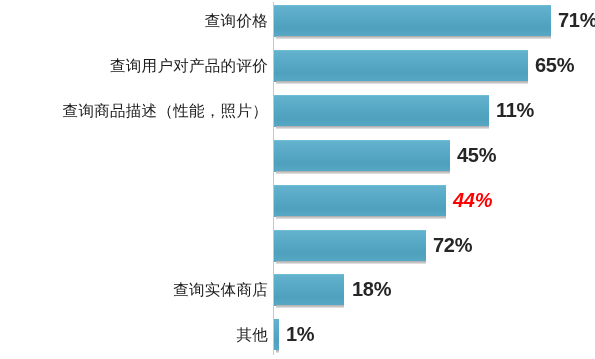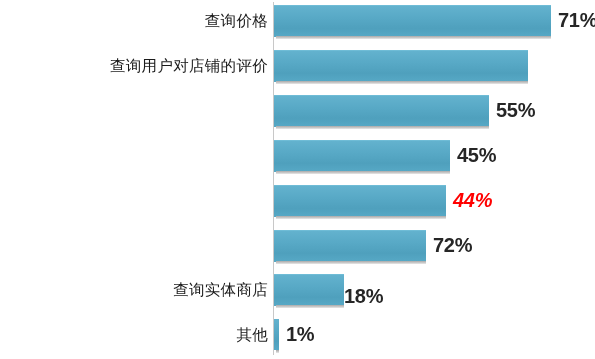--- a/index.html
+++ b/index.html
@@ -102,32 +102,34 @@
     <div id="rows">
         <div class="row" style="top: 5px;">
           <div class="cat-label">查询价格</div>
           <div class="bar-wrap" style="width: 277px;">
             <div class="bar" style="width: 277px;"></div>
             <div class="bar-shadow" style="width: 275px;"></div>
           </div>
           <div class="value-label" style="left: 558px;">71%</div>
         </div>
         <div class="row" style="top: 49.9px;">
-          <div class="cat-label">查询用户对店铺的评价</div>
+          <div class="cat-label">查询用户对产品的评价</div>
           <div class="bar-wrap" style="width: 254px;">
             <div class="bar" style="width: 254px;"></div>
             <div class="bar-shadow" style="width: 252px;"></div>
           </div>
+          <div class="value-label" style="left: 535px;">65%</div>
         </div>
         <div class="row" style="top: 94.8px;">
+          <div class="cat-label">查询商品描述（性能，照片）</div>
           <div class="bar-wrap" style="width: 215px;">
             <div class="bar" style="width: 215px;"></div>
             <div class="bar-shadow" style="width: 213px;"></div>
           </div>
-          <div class="value-label" style="left: 496px;">55%</div>
+          <div class="value-label" style="left: 496px;">11%</div>
         </div>
         <div class="row" style="top: 139.7px;">
           <div class="bar-wrap" style="width: 176px;">
             <div class="bar" style="width: 176px;"></div>
             <div class="bar-shadow" style="width: 174px;"></div>
           </div>
           <div class="value-label" style="left: 457px;">45%</div>
         </div>
         <div class="row" style="top: 184.6px;">
           <div class="bar-wrap" style="width: 172px;">
@@ -142,21 +144,21 @@
             <div class="bar-shadow" style="width: 150px;"></div>
           </div>
           <div class="value-label" style="left: 433px;">72%</div>
         </div>
         <div class="row" style="top: 274.4px;">
           <div class="cat-label">查询实体商店</div>
           <div class="bar-wrap" style="width: 70px;">
             <div class="bar" style="width: 70px;"></div>
             <div class="bar-shadow" style="width: 68px;"></div>
           </div>
-          <div class="value-label" style="left: 344px; margin-top: 7px;">18%</div>
+          <div class="value-label" style="left: 352px;">18%</div>
         </div>
         <div class="row" style="top: 319.3px;">
           <div class="cat-label">其他</div>
           <div class="bar-wrap" style="width: 5px;">
             <div class="bar thin" style="width: 5px;"></div>
             <div class="bar-shadow" style="width: 3px;"></div>
           </div>
           <div class="value-label" style="left: 286px;">1%</div>
         </div>
       </div>

